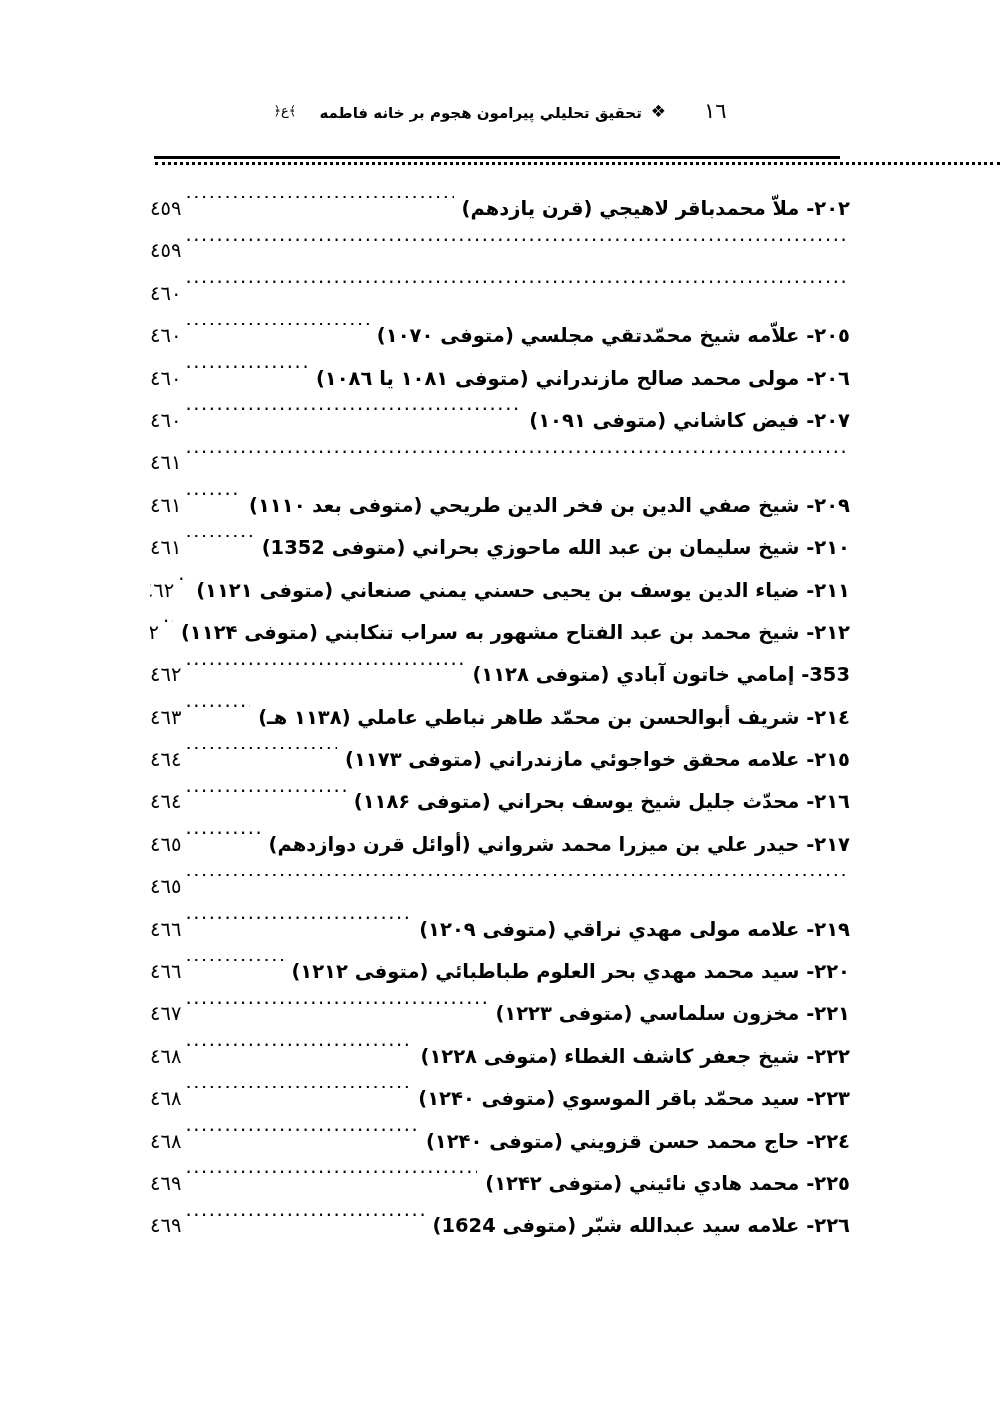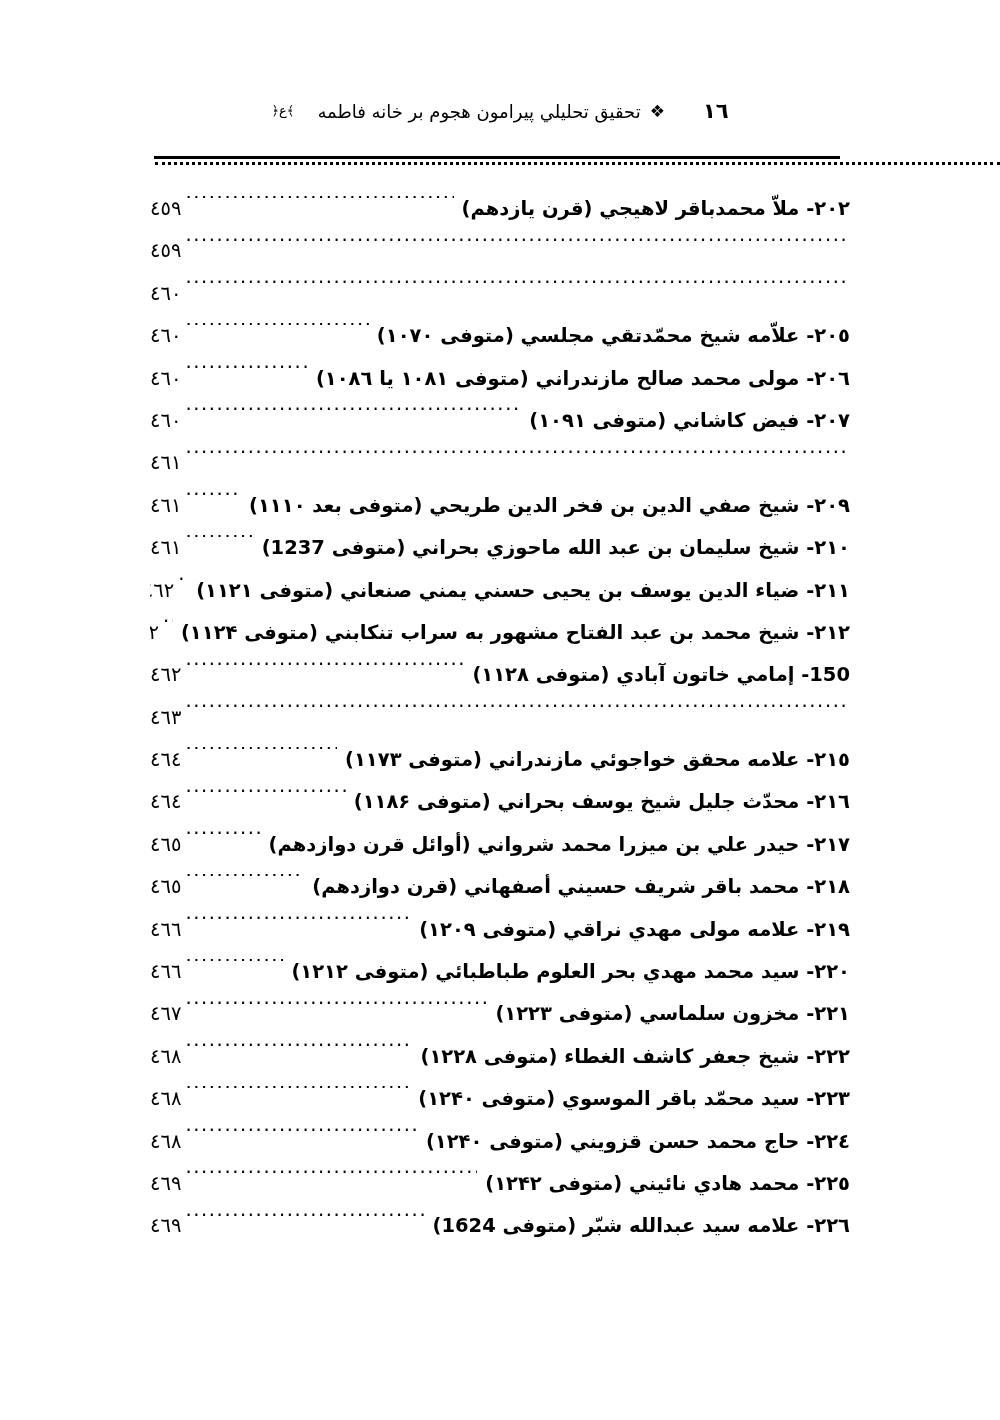--- a/index.html
+++ b/index.html
@@ -39,32 +39,32 @@
     align-items: baseline;
     justify-content: center;
     gap: 9px;
     font-size: 20.5px;
     line-height: 1.25;
     white-space: nowrap;
     letter-spacing: 0px;
   }
   .folio {
     font-size: 21px;
-    font-weight: 700;
+    font-weight: 400;
     margin-left: 29px;
   }
   .floret {
     font-size: 17px;
     line-height: 1;
     position: relative;
     top: -1px;
   }
   .header-title {
-    font-size: 18px;
-    font-weight: 400;
+    font-size: 15px;
+    font-weight: 700;
     margin-left: 12px;
   }
   .honorific {
     font-size: 13px;
     position: relative;
     top: -3px;
     margin-right: 2px;
   }
 
   
@@ -189,60 +189,60 @@
       <div class="toc-row">
         <span class="toc-leader"></span>
         <span class="toc-page">٤٦١</span>
       </div>
       <div class="toc-row">
         <span class="toc-label">٢٠٩- شيخ صفي الدين بن فخر الدين طريحي (متوفى بعد ١١١٠)</span>
         <span class="toc-leader"></span>
         <span class="toc-page">٤٦١</span>
       </div>
       <div class="toc-row">
-        <span class="toc-label">٢١٠- شيخ سليمان بن عبد الله ماحوزي بحراني (متوفى 1237)</span>
+        <span class="toc-label">٢١٠- شيخ سليمان بن عبد الله ماحوزي بحراني (متوفى 1352)</span>
         <span class="toc-leader"></span>
         <span class="toc-page">٤٦١</span>
       </div>
       <div class="toc-row">
         <span class="toc-label">٢١١- ضياء الدين يوسف بن يحيى حسني يمني صنعاني (متوفى ١١٢١)</span>
         <span class="toc-leader"></span>
         <span class="toc-page">٤٦٢</span>
       </div>
       <div class="toc-row">
         <span class="toc-label">٢١٢- شيخ محمد بن عبد الفتاح مشهور به سراب تنكابني (متوفى ١١٢۴)</span>
         <span class="toc-leader"></span>
         <span class="toc-page">٤٦٢</span>
       </div>
       <div class="toc-row">
-        <span class="toc-label">150- إمامي خاتون آبادي (متوفى ١١٢٨)</span>
+        <span class="toc-label">353- إمامي خاتون آبادي (متوفى ١١٢٨)</span>
         <span class="toc-leader"></span>
         <span class="toc-page">٤٦٢</span>
       </div>
       <div class="toc-row">
+        <span class="toc-label">٢١٤- شريف أبوالحسن بن محمّد طاهر نباطي عاملي (١١٣٨ هـ)</span>
         <span class="toc-leader"></span>
         <span class="toc-page">٤٦٣</span>
       </div>
       <div class="toc-row">
         <span class="toc-label">٢١٥- علامه محقق خواجوئي مازندراني (متوفى ١١٧٣)</span>
         <span class="toc-leader"></span>
         <span class="toc-page">٤٦٤</span>
       </div>
       <div class="toc-row">
         <span class="toc-label">٢١٦- محدّث جليل شيخ يوسف بحراني (متوفى ١١٨۶)</span>
         <span class="toc-leader"></span>
         <span class="toc-page">٤٦٤</span>
       </div>
       <div class="toc-row">
         <span class="toc-label">٢١٧- حيدر علي بن ميزرا محمد شرواني (أوائل قرن دوازدهم)</span>
         <span class="toc-leader"></span>
         <span class="toc-page">٤٦٥</span>
       </div>
       <div class="toc-row">
-        <span class="toc-label">٢١٨- محمد باقر شريف حسيني أصفهاني (قرن دوازدهم)</span>
         <span class="toc-leader"></span>
         <span class="toc-page">٤٦٥</span>
       </div>
       <div class="toc-row">
         <span class="toc-label">٢١٩- علامه مولى مهدي نراقي (متوفى ١٢٠٩)</span>
         <span class="toc-leader"></span>
         <span class="toc-page">٤٦٦</span>
       </div>
       <div class="toc-row">
         <span class="toc-label">٢٢٠- سيد محمد مهدي بحر العلوم طباطبائي (متوفى ١٢١٢)</span>

